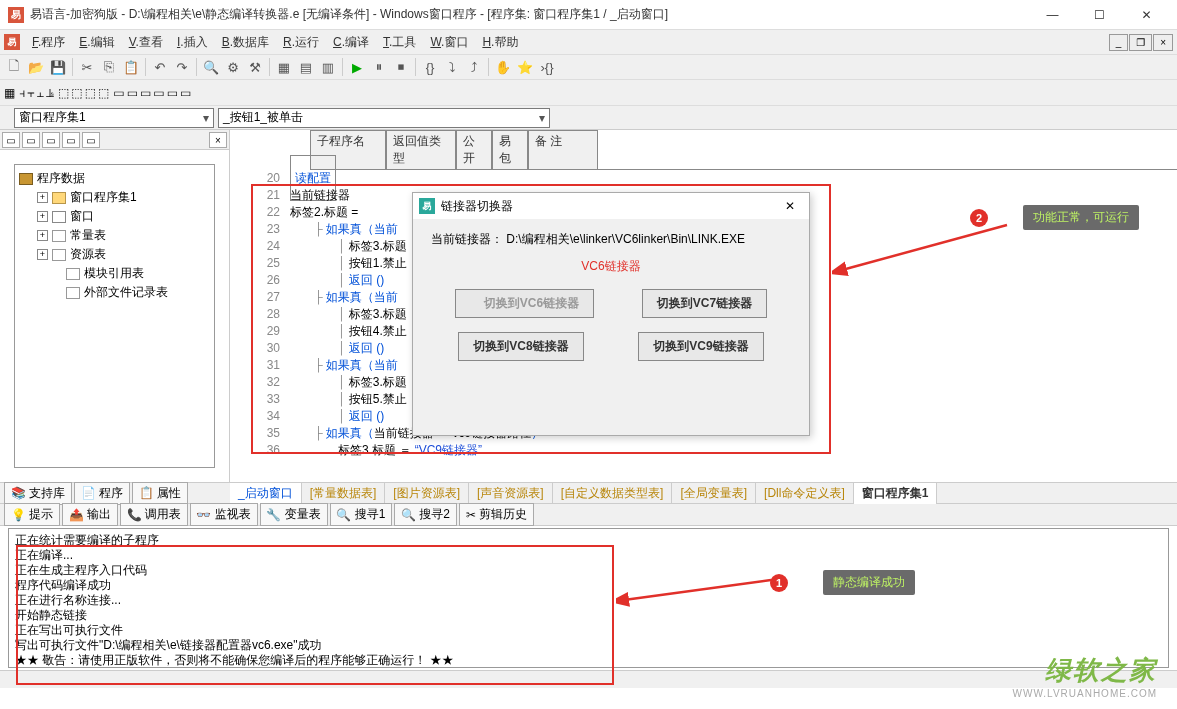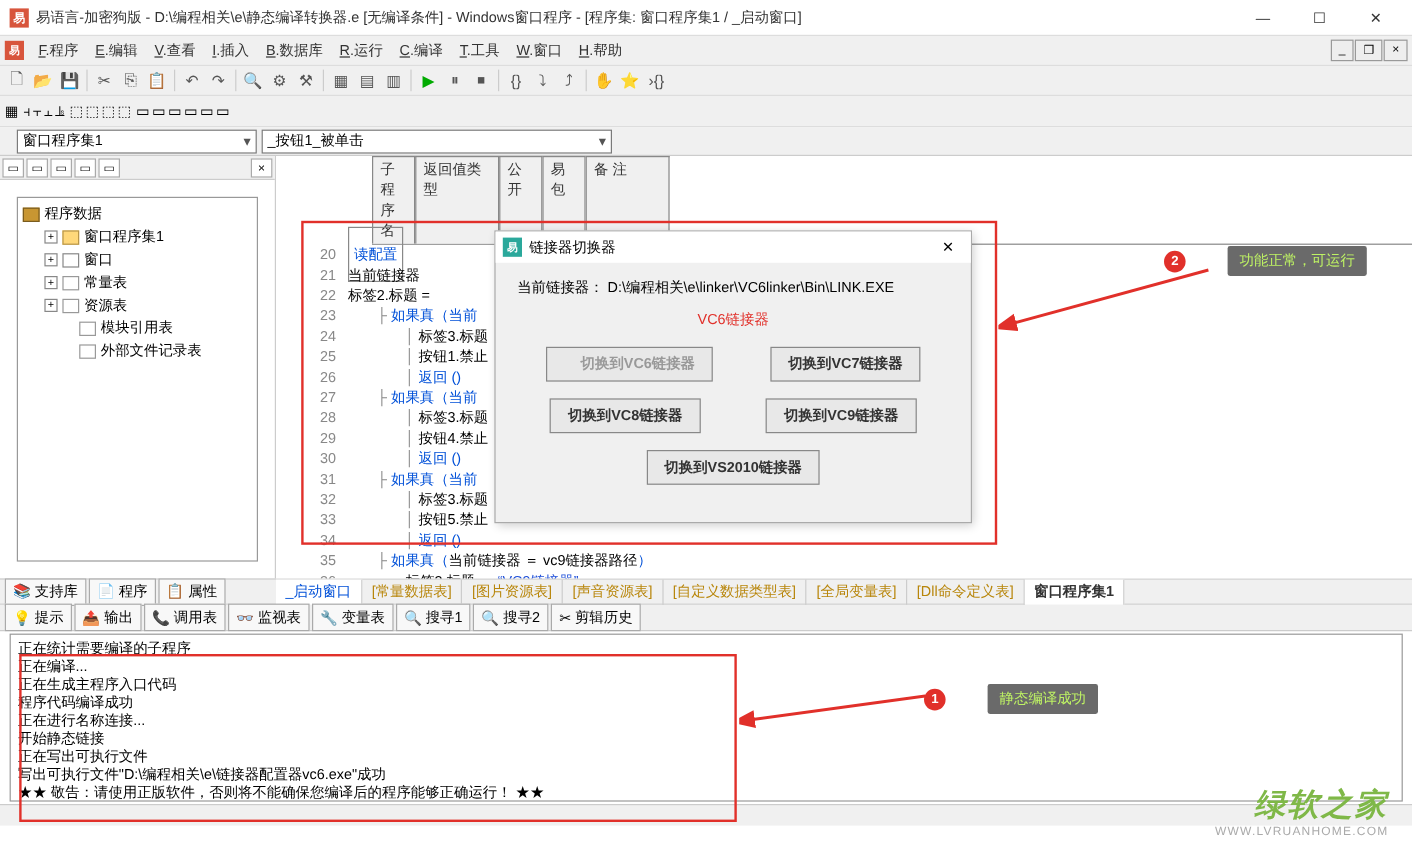--- a/index.html
+++ b/index.html
@@ -176,21 +176,21 @@
   <span class="tbtn">▭</span>
   <span class="tbtn">▭</span>
   <span class="tbtn">▭</span>
 </div>
 
 <div class="combos">
   <div class="combo" style="width:200px">
     <span>窗口程序集1</span>
     <span class="cdrop">▾</span>
   </div>
-  <div class="combo" style="width:292px">
+  <div class="combo" style="width:332px">
     <span>_按钮1_被单击</span>
     <span class="cdrop">▾</span>
   </div>
 </div>
 
 <div class="main">
   <div class="leftpane">
     <div class="leftctl">
       <span>▭</span>
       <span>▭</span>
@@ -240,21 +240,21 @@
             <span style="width:11px;display:inline-block"></span>
             <span class="ticon doc"></span>
             <span>外部文件记录表</span>
           </div>
         </div>
     </div>
   </div>
 
   <div class="codepane">
     <div class="tblhead">
-      <div class="th" style="width:36px">子程序名</div>
+      <div class="th" style="width:76px">子程序名</div>
       <div class="th" style="width:70px">返回值类型</div>
       <div class="th" style="width:36px">公开</div>
       <div class="th" style="width:36px">易包</div>
       <div class="th" style="width:70px">备 注</div>
     </div>
     <div class="codearea">
       <div class="gutter" id="gutter">
           <div class="cline">20</div>
           <div class="cline">21</div>
           <div class="cline">22</div>
@@ -390,23 +390,20 @@
     </div>
     <div class="redtext">VC6链接器</div>
     <div class="brow">
       <span class="dbtn dis">切换到VC6链接器</span>
       <span class="dbtn">切换到VC7链接器</span>
     </div>
     <div class="brow">
       <span class="dbtn">切换到VC8链接器</span>
       <span class="dbtn">切换到VC9链接器</span>
     </div>
-    <div class="brow" style="justify-content:center">
-      <span class="dbtn">切换到VS2010链接器</span>
-    </div>
   </div>
 </div>
 
 <svg class="arrow" style="left:832px; top:220px; width:180px; height:60px">
   <defs>
       <marker id="ah2" markerWidth="10" markerHeight="10" refX="2" refY="3" orient="auto">
         <path d="M0,0 L0,6 L8,3 z" fill="#e1302a"></path>
       </marker>
     </defs>
   <line x1="175" y1="5" x2="10" y2="50" stroke="#e1302a" stroke-width="2.5" marker-end="url(#ah2)"></line>

